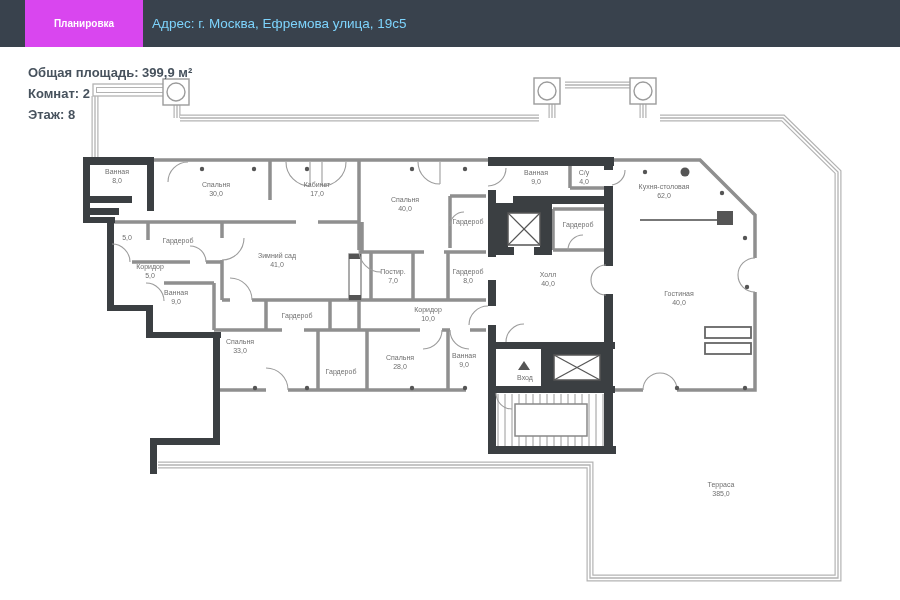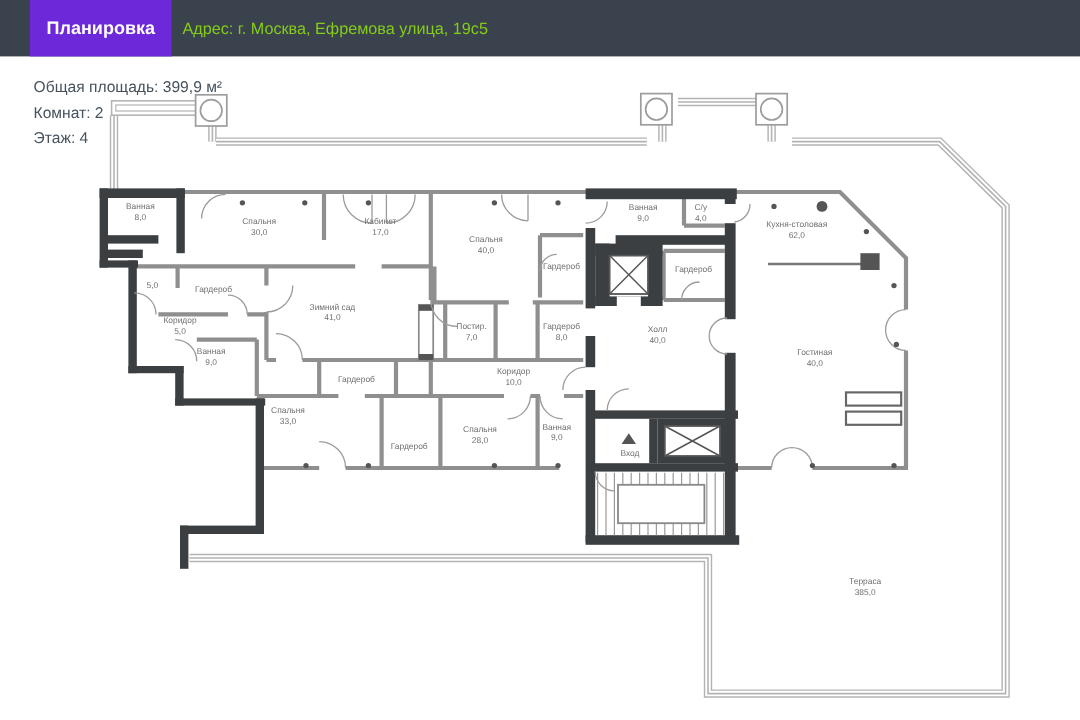--- a/index.html
+++ b/index.html
@@ -1,22 +1,22 @@
 <!DOCTYPE html>
 <html><head>
 <meta charset="utf-8">
 <style>
   html,body{margin:0;padding:0;background:#fff;font-family:"Liberation Sans",sans-serif;}
   #stage{position:relative;width:900px;height:600px;background:#fff;overflow:hidden;}
   .header{position:absolute;top:0;left:0;width:900px;height:47px;background:#39424d;}
-  .tab{position:absolute;left:25px;top:0;width:118px;height:47px;background:#6d28d9;color:#fff;
-       display:flex;align-items:center;justify-content:center;font-size:15px;font-weight:bold;}
+  .tab{position:absolute;left:25px;top:0;width:118px;height:47px;background:#d946ef;color:#fff;
+       display:flex;align-items:center;justify-content:center;font-size:10px;font-weight:bold;}
   .address{position:absolute;left:152px;top:0;height:47px;display:flex;align-items:center;
-       color:#84cc16;font-size:13.5px;}
-  .info{position:absolute;left:28px;top:62px;color:#47525d;font-size:13px;line-height:21px;}
+       color:#7dd3fc;font-size:13.5px;}
+  .info{position:absolute;left:28px;top:62px;color:#47525d;font-size:13px;line-height:21px;font-weight:bold;}
   svg{position:absolute;top:0;left:0;}
   .rn,.ra{font-size:7px;fill:#6f6f6f;text-anchor:middle;}
   .gray{stroke:#8f8f8f;stroke-width:3.5;fill:none;stroke-linecap:butt;}
   .dark{fill:#3b3f42;}
   .arc{stroke:#9c9c9c;stroke-width:1.1;fill:none;}
   .dot{fill:#555;}
   .t1{stroke:#b3b3b3;stroke-width:7;fill:none;}
   .t2{stroke:#ffffff;stroke-width:4.6;fill:none;}
   .t3{stroke:#b3b3b3;stroke-width:1.3;fill:none;}
   .colsq{fill:#fff;stroke:#9c9c9c;stroke-width:1.4;}
@@ -255,16 +255,16 @@
   </svg>
 
   <div class="header">
     <div class="tab">Планировка</div>
     <div class="address">Адрес: г. Москва,  Ефремова улица, 19с5</div>
   </div>
 
   <div class="info">
     <div>Общая площадь: 399,9 м²</div>
     <div>Комнат: 2</div>
-    <div>Этаж: 4</div>
+    <div>Этаж: 8</div>
   </div>
 
 </div>
 
 </body></html>

